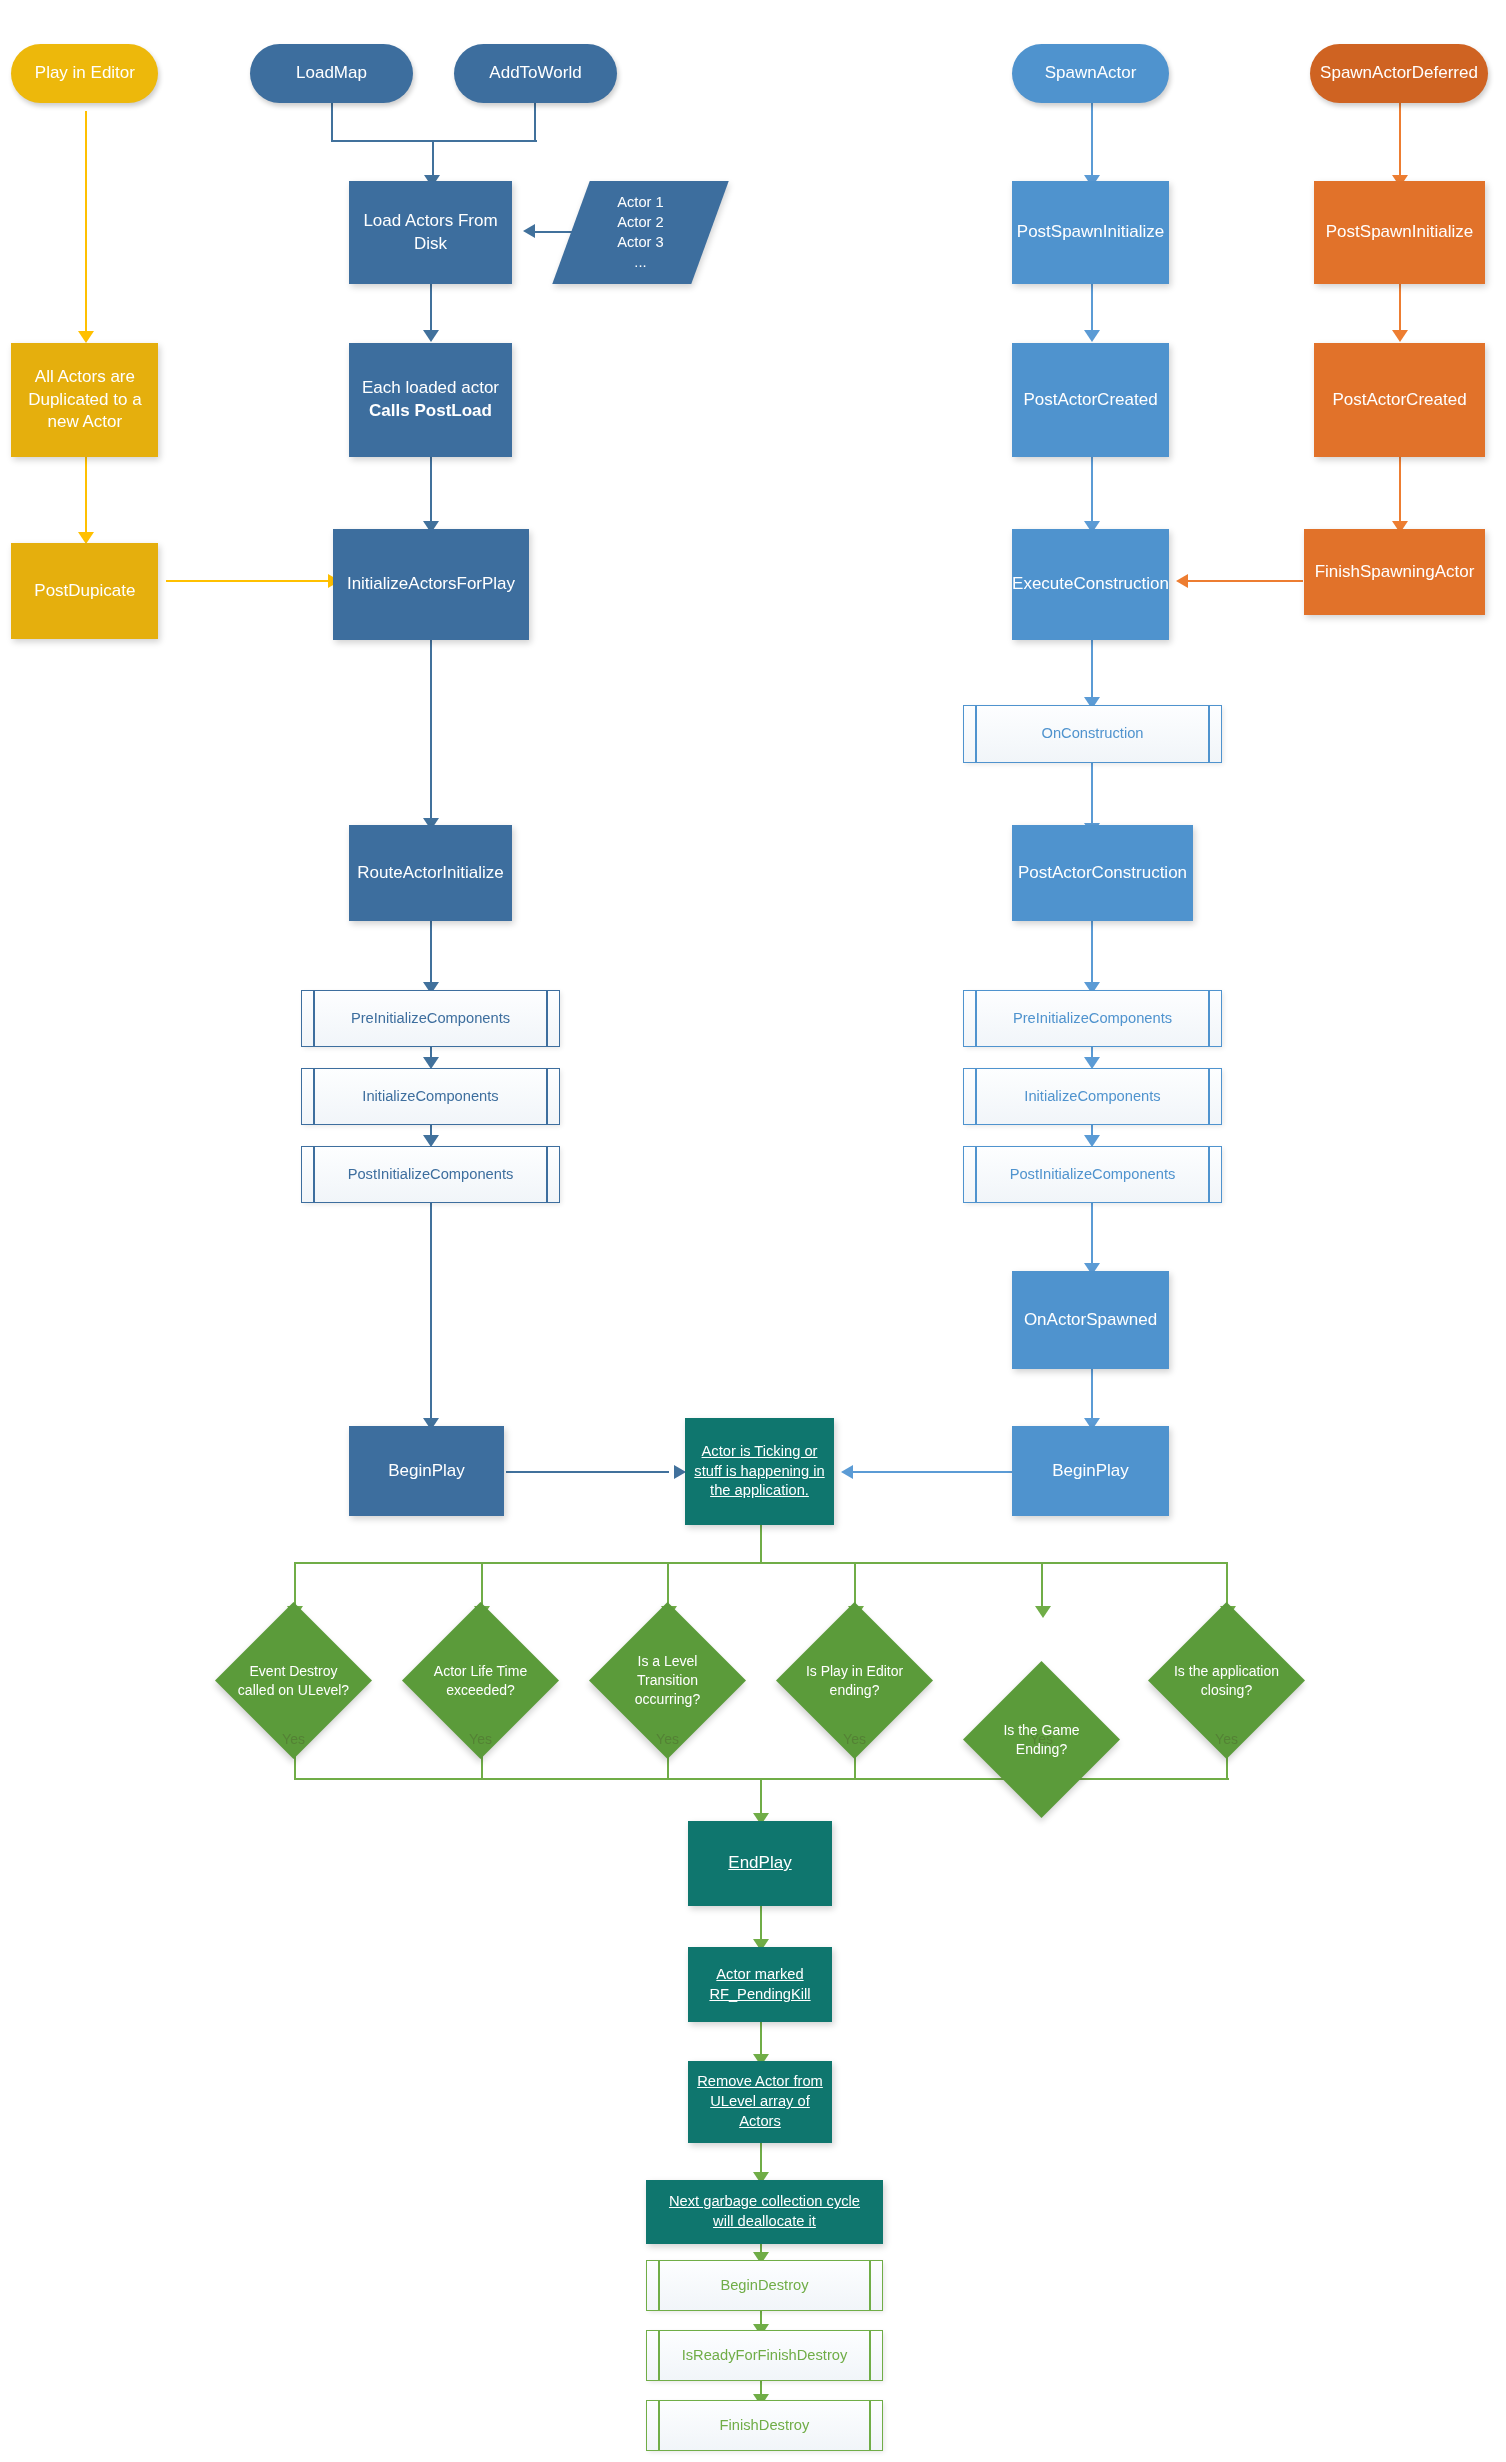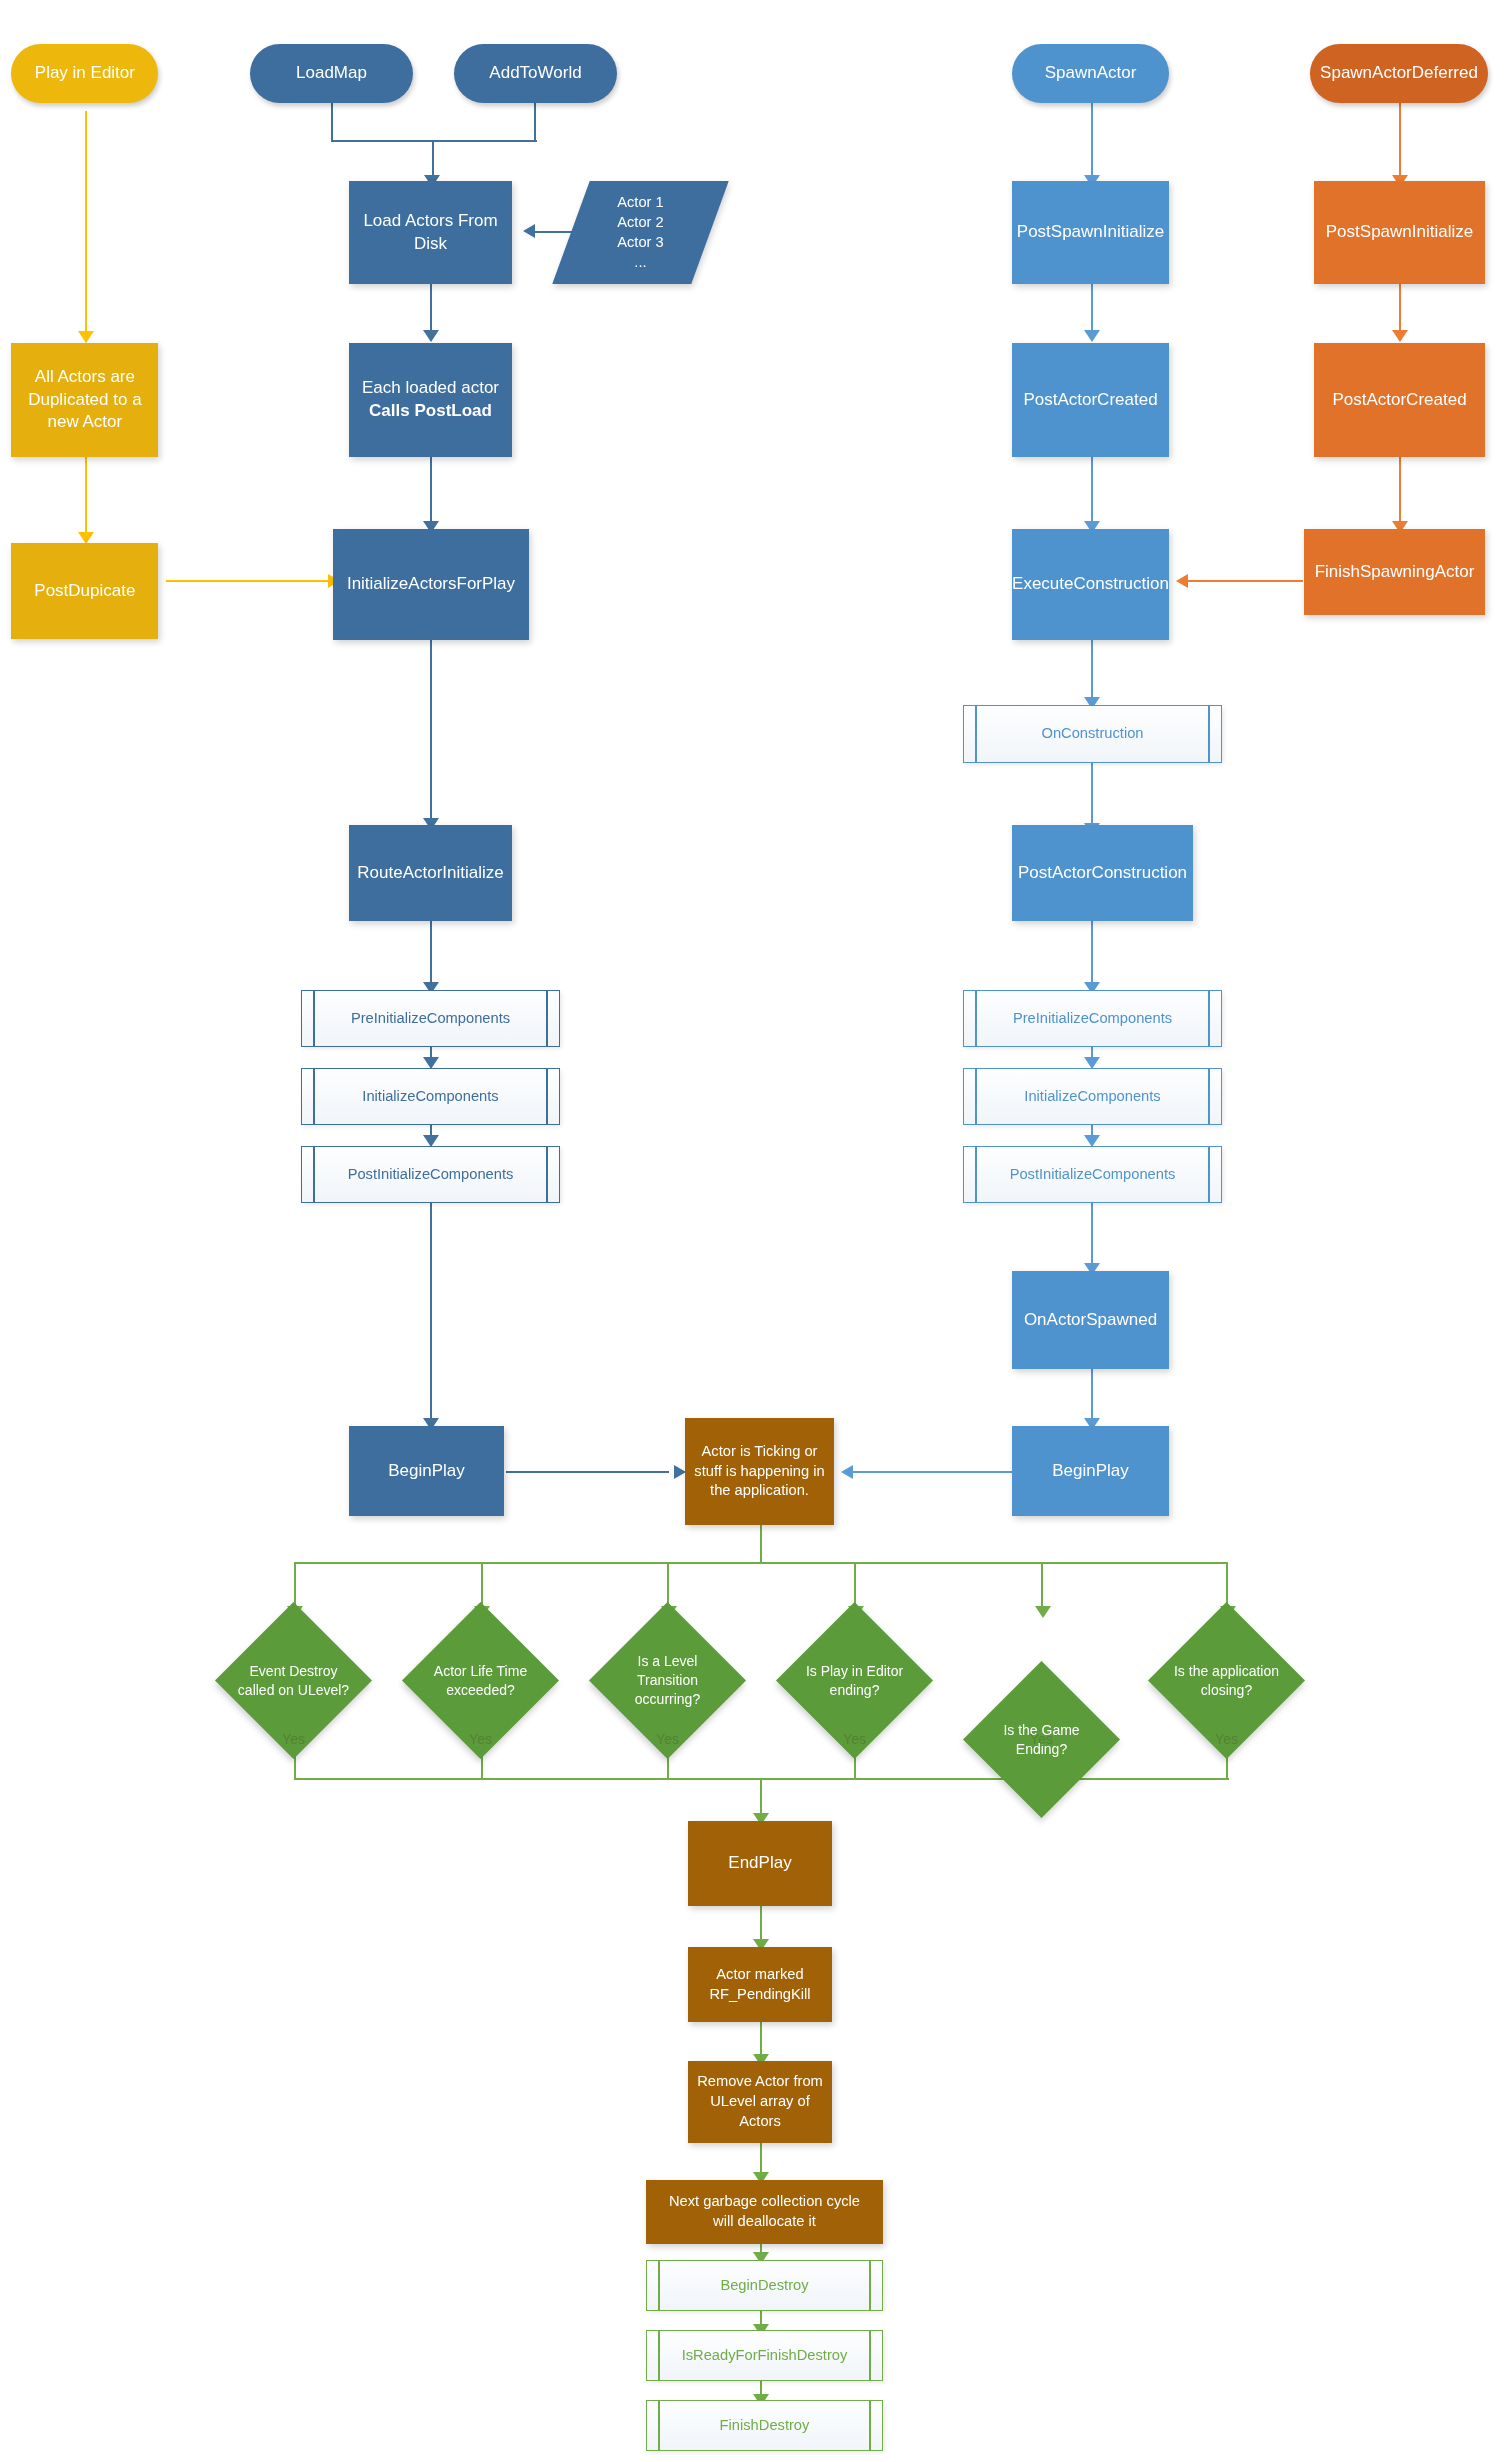--- a/index.html
+++ b/index.html
@@ -17,21 +17,21 @@
   
   .term{border-radius:815px;box-shadow:1.6px 3.3px 5.7px rgba(0,0,0,.20);}
   .proc{box-shadow:2.4px 3.3px 6.5px rgba(0,0,0,.18);}
 
   .gold{background:#e5af0d;}
   .gold.term{background:#edb80b;}
   .dblue{background:#3d6e9e;}
   .lblue{background:#4f93ce;}
   .orange{background:#e1722a;justify-content:center;}
   .orange.term{background:#cf6322;}
-  .green{background:#a16207;}
+  .green{background:#0f766e;text-decoration:underline;}
 
   
   .pp{background:linear-gradient(180deg,#fdfeff 0%,#f1f5f9 100%);
       border:1.6px solid #3d6e9e;color:#3d6e9e;font-size:14.7px;
       box-shadow:1.6px 2.4px 4.9px rgba(0,0,0,.10);}
   .pp::before,.pp::after{content:"";position:absolute;top:0;bottom:0;width:1.6px;background:#3d6e9e;}
   .pp::before{left:11.4px;} .pp::after{right:11.4px;}
   .pp.blue-lt{border-color:#4f93ce;color:#4f93ce;}
   .pp.blue-lt::before,.pp.blue-lt::after{background:#4f93ce;}
   .pp.grn{border-color:#70ad47;color:#70ad47;}

